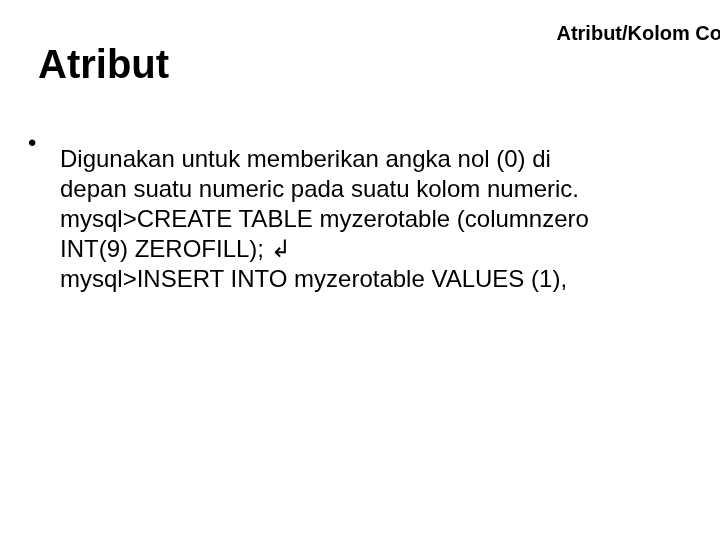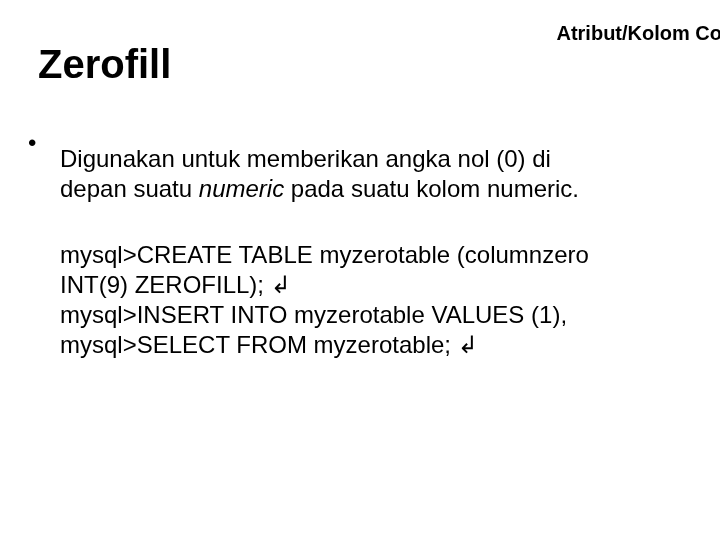--- a/index.html
+++ b/index.html
@@ -40,52 +40,48 @@
     width: 32px;
     flex-shrink: 0;
     font-size: 24px;
     line-height: 30px;
   }
   .bullet-body {
     font-size: 24px;
     line-height: 30px;
     margin-top: 16px;
   }
-  .italic { font-style: italic; }
+  .italic { }
   .bold { font-weight: bold; }
   .block2 {
-    margin-top: 36px;
     margin-left: 32px;
     font-size: 24px;
     line-height: 30px;
   }
   .return-glyph {
     font-family: Arial, sans-serif;
   }
 </style>
 </head>
 <body>
 
 <div class="header-label">Atribut/Kolom Co</div>
-<div class="title">Zerofill</div>
+<div class="title">Atribut</div>
 
 <div class="content">
   <div class="bullet-row">
     <div class="bullet-marker">•</div>
     <div class="bullet-body">
       <div>Digunakan untuk memberikan angka nol (0) di</div>
       <div>
         <span>depan suatu </span><span class="italic">numeric</span><span>  pada suatu kolom numeric.</span>
       </div>
     </div>
   </div>
 
   <div class="block2">
     <div>mysql&gt;CREATE TABLE myzerotable (columnzero</div>
     <div>
       <span>INT(9) ZEROFILL);</span><span class="return-glyph"> ↲</span>
     </div>
     <div>mysql&gt;INSERT INTO myzerotable VALUES (1),</div>
-    <div>
-      <span>mysql&gt;SELECT FROM myzerotable;</span><span class="return-glyph"> ↲</span>
-    </div>
   </div>
 </div>
 
 </body></html>

